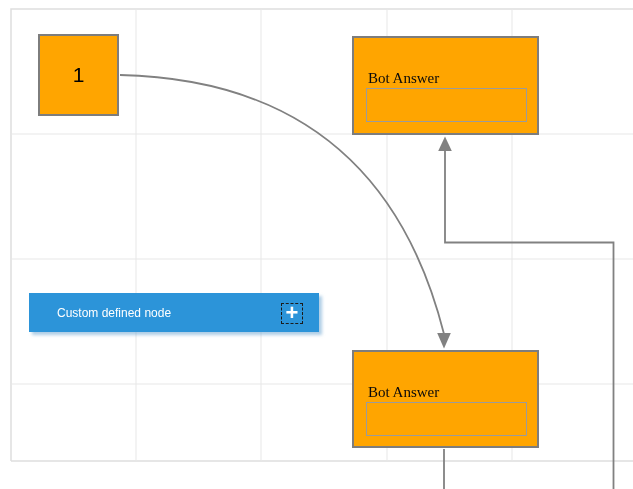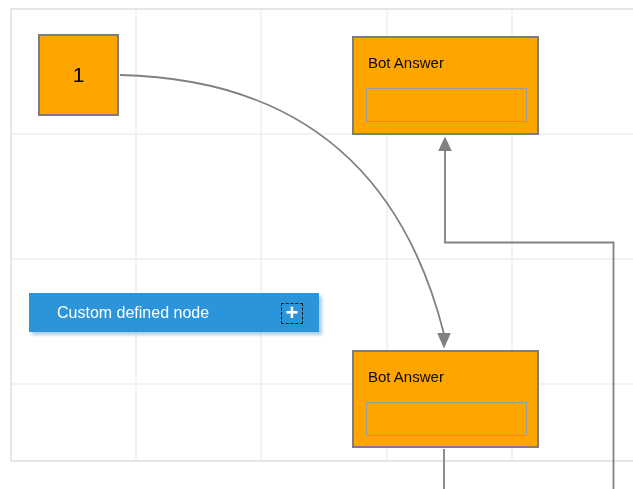--- a/index.html
+++ b/index.html
@@ -38,23 +38,24 @@
     display: flex; align-items: center; justify-content: center;
     font-size: 21px; color: #000;
   }
 
   .node-bot { width: 187px; }
   .node-bot-top    { left: 352px; top: 36px;  height: 99px; }
   .node-bot-bottom { left: 352px; top: 350px; height: 98px; }
 
   .node-bot .title {
     position: absolute;
-    left: 14px; top: 16px;
+    left: 14px; top: 32px;
     font-size: 15px; color: #0a0a0a;
     white-space: nowrap;
+    font-family: Liberation Serif, serif;
   }
 
   .node-bot .answer-box {
     position: absolute;
     left: 12px; top: 50px;
     width: 161px; height: 34px;
     background: transparent;
     border: 1px solid #9b9b9b;
   }
 
@@ -63,21 +64,21 @@
     left: 29px; top: 293px;
     width: 290px; height: 39px;
     background: var(--blue, #2c94d9);
     border: none;
     box-shadow: 3px 3px 3px rgba(110, 165, 210, 0.55);
     display: flex; align-items: center;
   }
 
   .node-custom .label {
     margin-left: 28px;
-    font-size: 16px;
+    font-size: 12px;
     color: #ffffff;
     white-space: nowrap;
   }
 
   .plus-btn {
     position: absolute;
     left: 252px; top: 10px;
     width: 22px; height: 21px;
     border: 1px dashed #1b1b1b;
     display: flex; align-items: center; justify-content: center;

